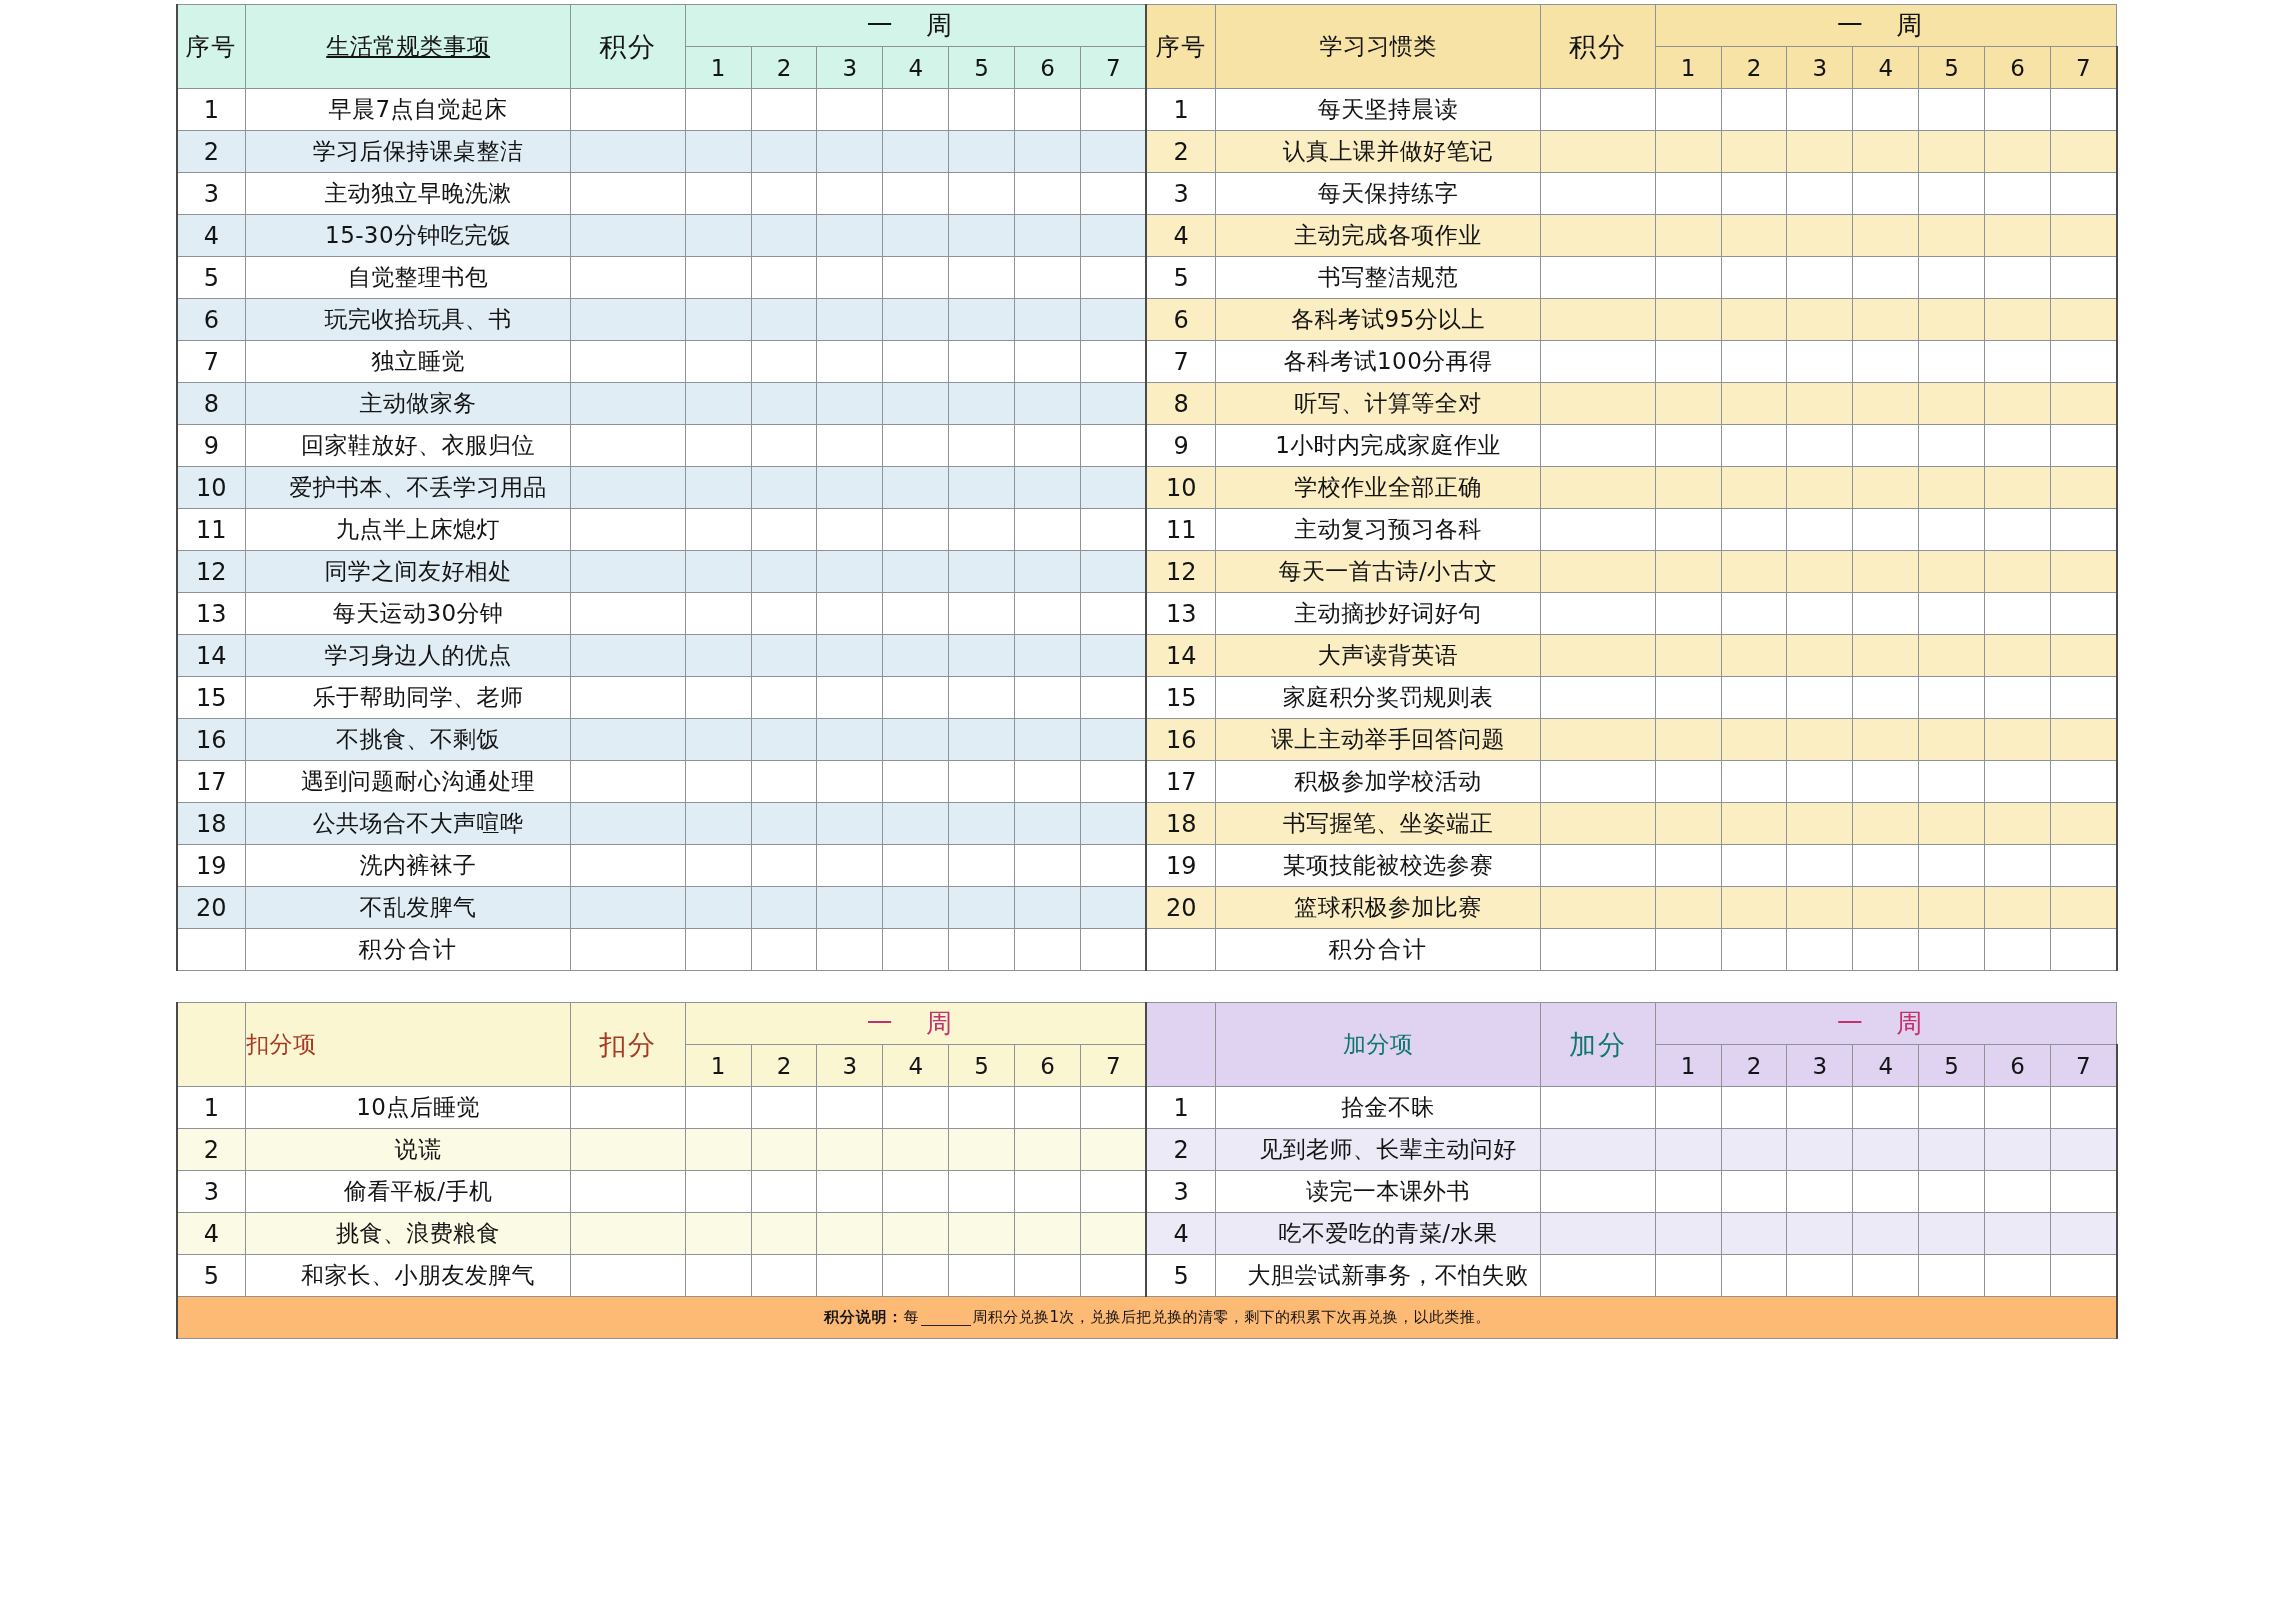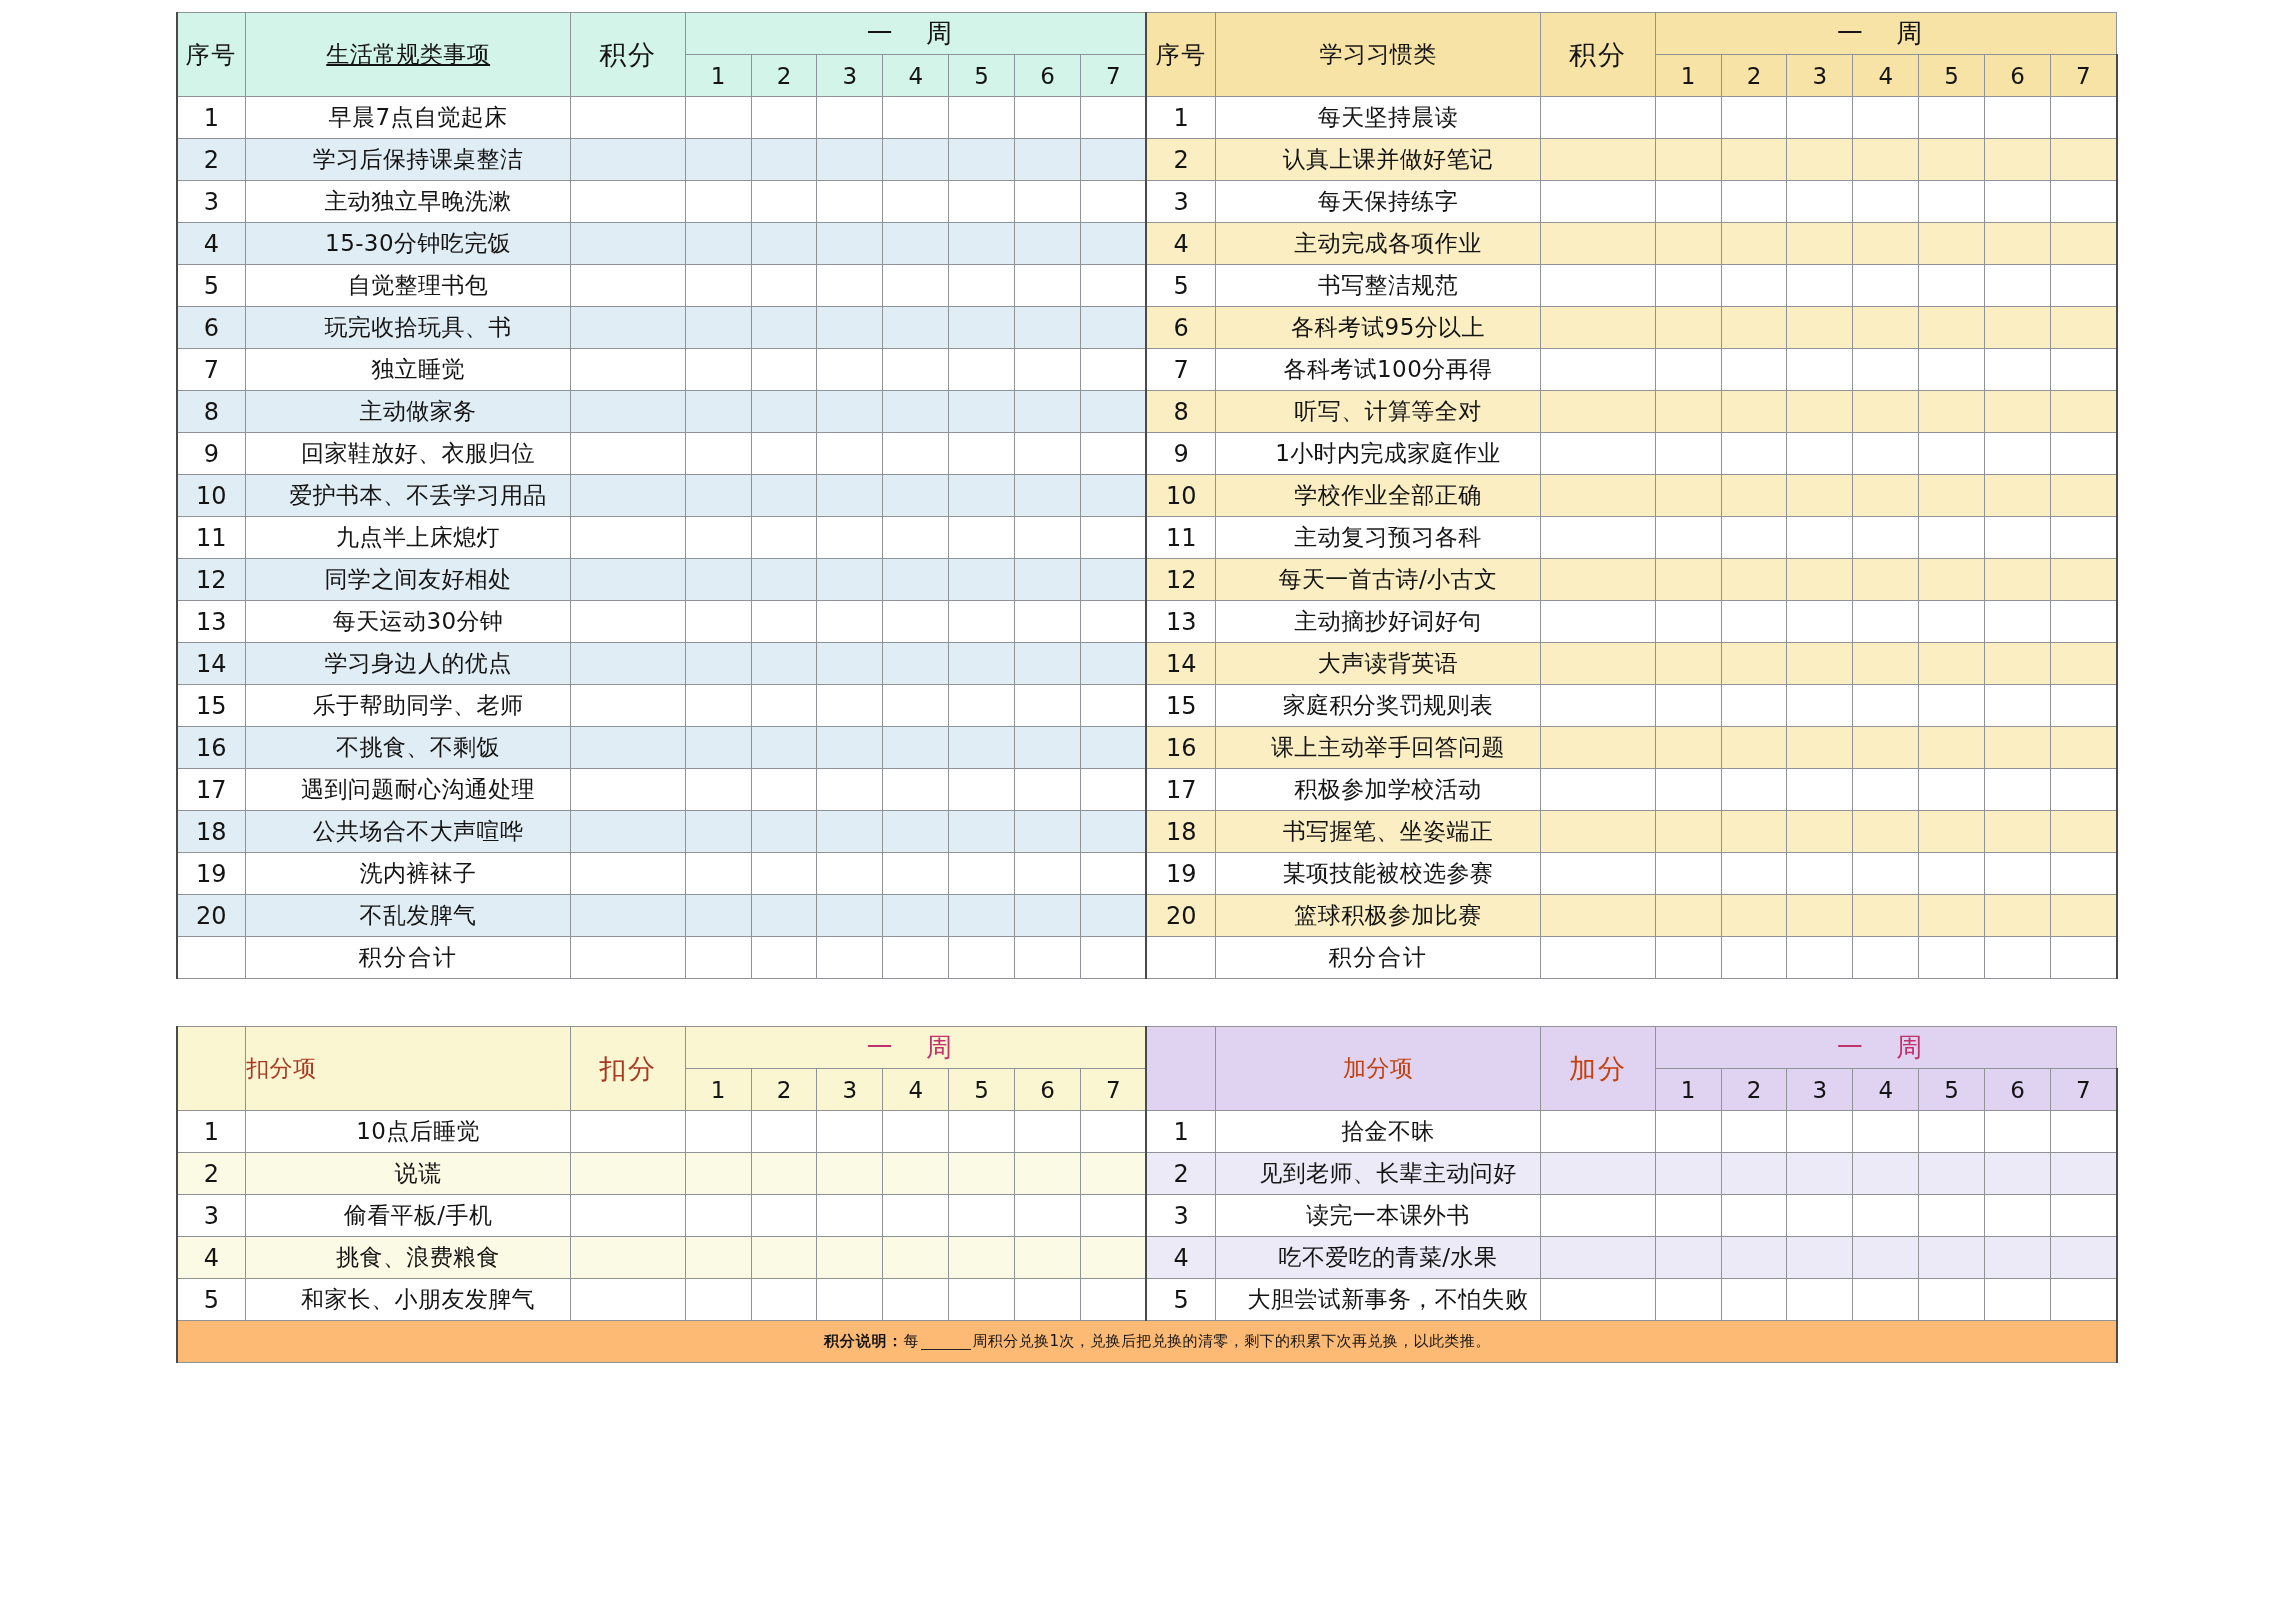--- a/index.html
+++ b/index.html
@@ -17,21 +17,21 @@
     color:#d9261c;
     font-size:39px;
     font-weight:bold;
     letter-spacing:2.7px;
     padding-top:99px;
     padding-bottom:14.3px;
     line-height:1;
   }
 
   
-  .tbl-wrap{margin:12px auto;width:1942px;}
+  .tbl-wrap{margin:4px auto;width:1942px;}
   table.grid{
     border-collapse:collapse;
     table-layout:fixed;
     width:100%;
     font-size:22.4px;
     color:#141414;
   }
   table.grid td,table.grid th{
     border:1.3px solid #8f9296;
     padding:0;
@@ -48,21 +48,21 @@
   .edge-r{border-right:2.7px solid #4a4a4a !important;}
   .sep{border-left:2.7px solid #4a4a4a !important;}
 
   
   .hd{font-size:27px;font-weight:600;letter-spacing:1.8px;}
   .hd-week{font-size:26px;font-weight:600;letter-spacing:12.5px;}
   .hd-sm{font-size:23px;font-weight:600;}
   .h-mint{background:#d3f4e9;}
   .h-gold{background:#f7e3a6;}
   .h-cream{background:#fbf6d2;color:#a63a23;}
-  .h-lilac{background:#e0d3f2;color:#c2410c;}
+  .h-lilac{background:#e0d3f2;color:#0f766e;}
 
   .head-h{height:34px;}
   .head-h2{height:36px;}
 
   
   .r-white{background:#ffffff;}
   .r-blue{background:#e1edf5;}
   .r-gold{background:#fbeec2;}
   .r-cream{background:#fbfae4;}
   .r-lilac{background:#eceaf7;}

